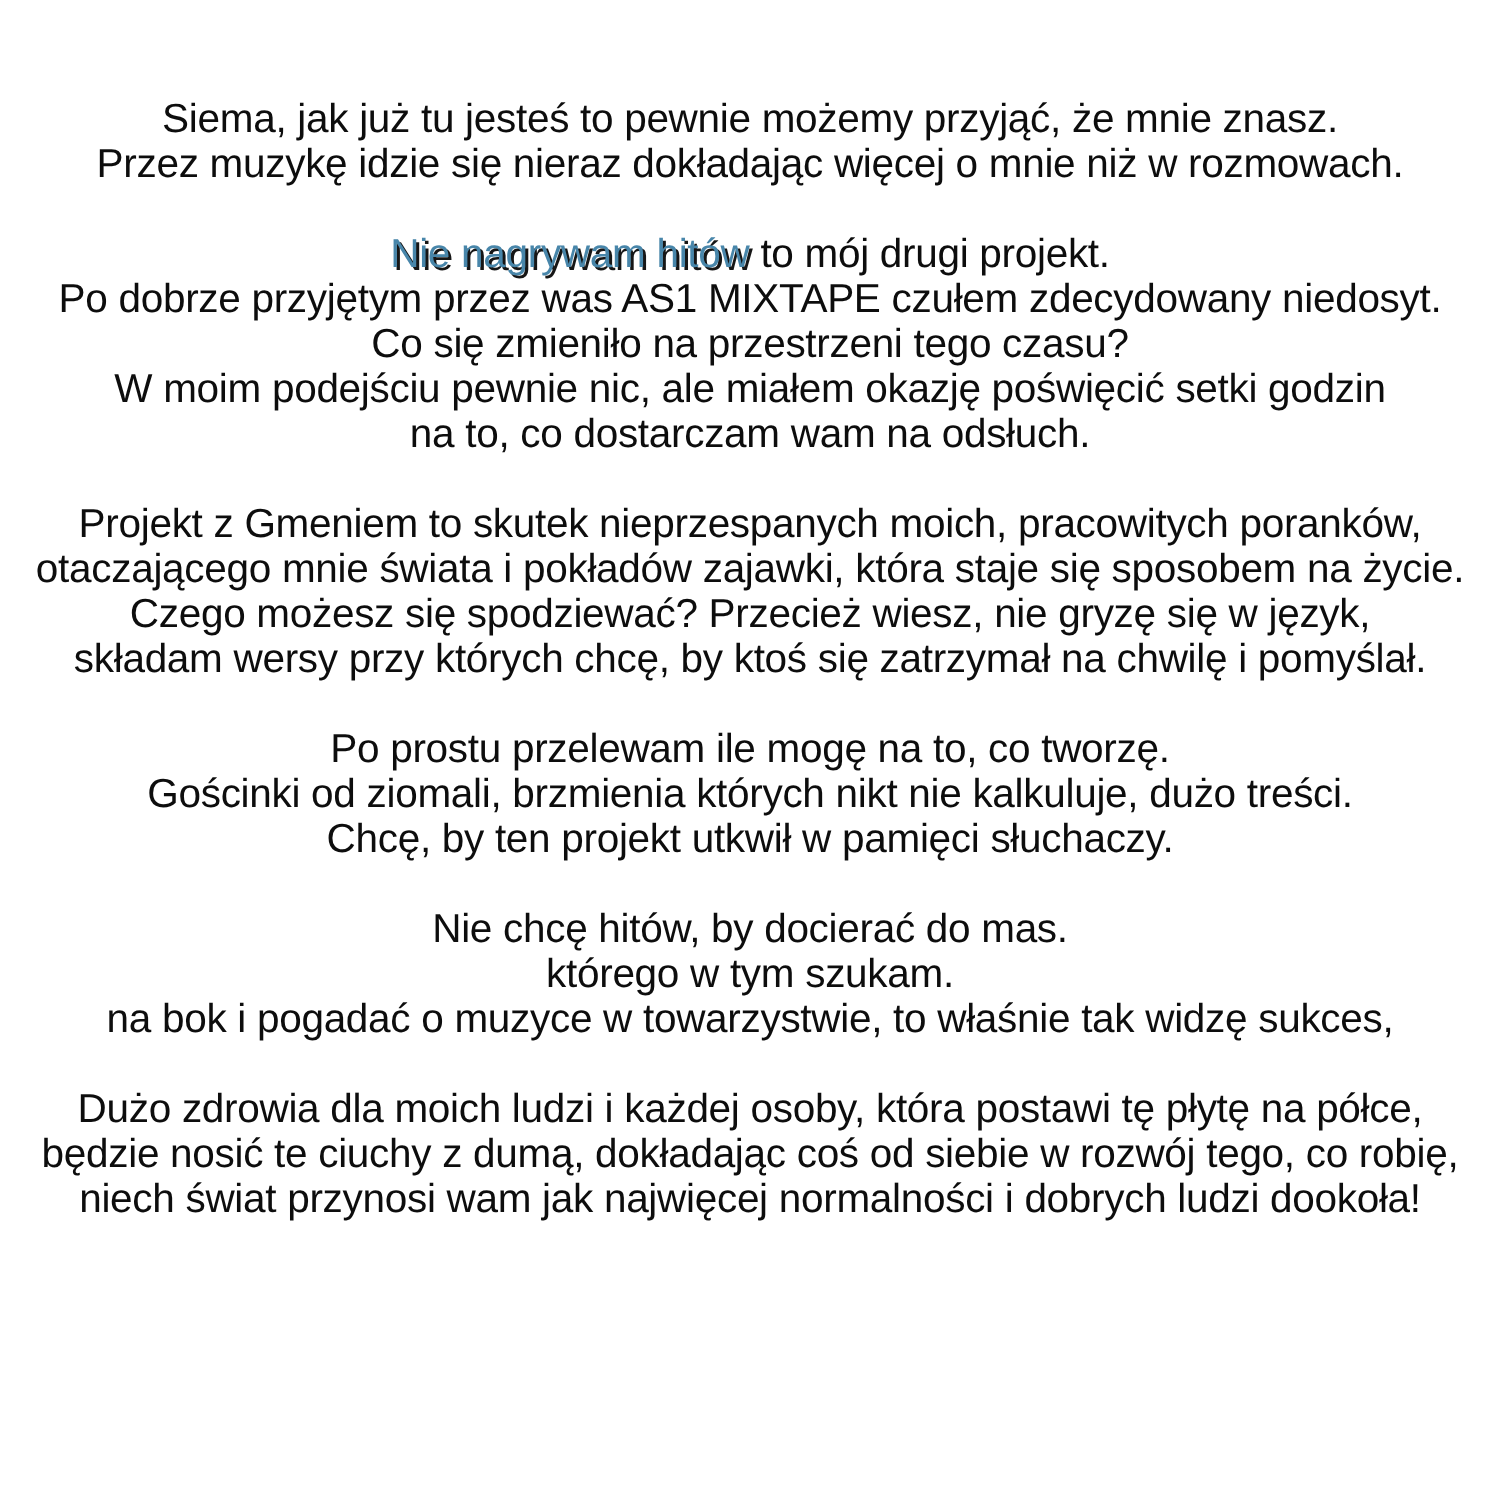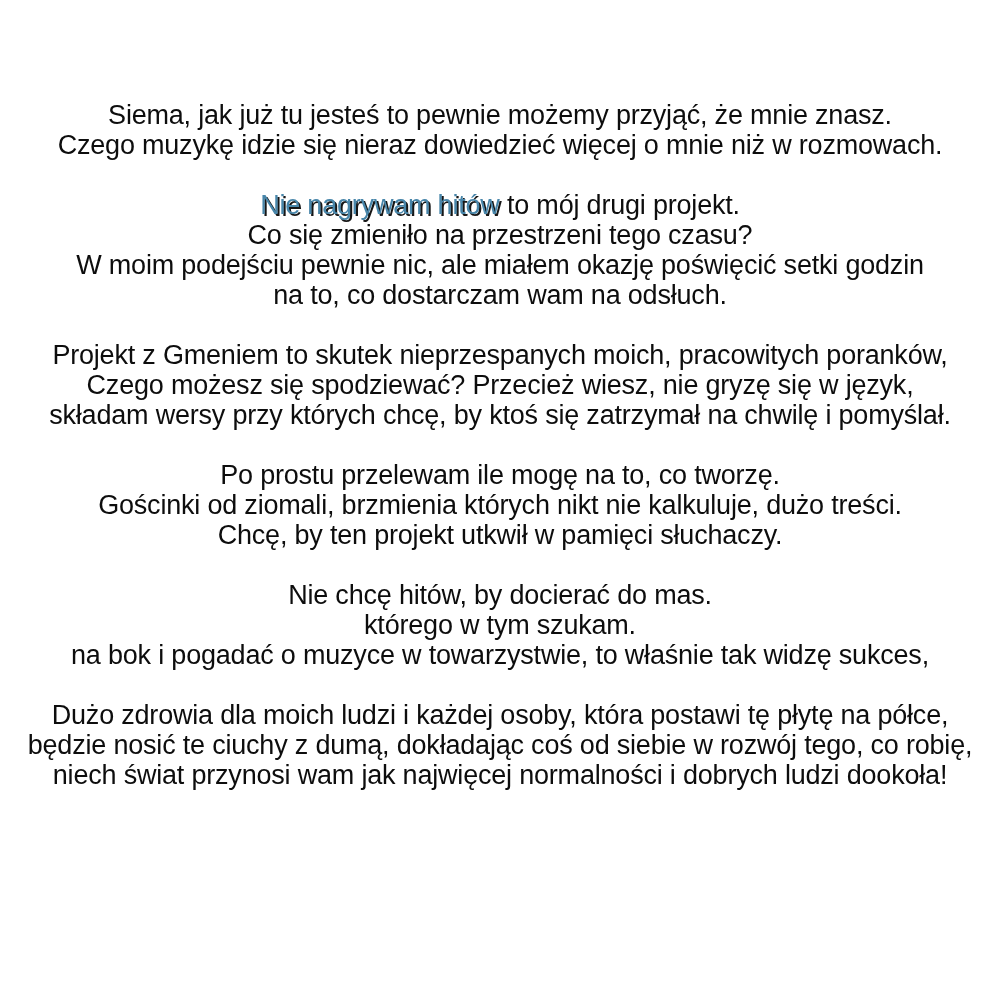--- a/index.html
+++ b/index.html
@@ -7,21 +7,21 @@
     padding: 0;
     background: #ffffff;
     width: 1000px;
     height: 1000px;
     overflow: hidden;
   }
   .page {
     width: 1000px;
     height: 1000px;
     box-sizing: border-box;
-    padding-top: 100px;
+    padding-top: 64px;
     font-family: "Liberation Sans", "DejaVu Sans", sans-serif;
     font-size: 27px;
     line-height: 30px;
     color: var(--text-color, #0d0d0d);
     text-align: center;
     letter-spacing: -0.2px;
   }
   .para {
     margin: 0 0 30px 0;
     padding: 0;
@@ -36,30 +36,32 @@
     margin-top: 24px;
   }
 </style>
 </head>
 <body style="background: rgb(255, 255, 255);">
 
 <div class="page">
   <div>
       <p class="para">
         <span class="line"><span>Siema, jak już tu jesteś to pewnie możemy przyjąć, że mnie znasz.</span></span>
-        <span class="line"><span>Czego muzykę idzie się nieraz dowiedzieć więcej o mnie niż w rozmowach.</span></span>
+        <span class="line"><span>Przez muzykę idzie się nieraz dokładając więcej o mnie niż w rozmowach.</span></span>
       </p>
       <p class="para">
         <span class="line"><span class="highlight">Nie nagrywam hitów</span><span> to mój drugi projekt.</span></span>
+        <span class="line"><span>Po dobrze przyjętym przez was AS1 MIXTAPE czułem zdecydowany niedosyt.</span></span>
         <span class="line"><span>Co się zmieniło na przestrzeni tego czasu?</span></span>
         <span class="line"><span>W moim podejściu pewnie nic, ale miałem okazję poświęcić setki godzin</span></span>
         <span class="line"><span>na to, co dostarczam wam na odsłuch.</span></span>
       </p>
       <p class="para">
         <span class="line"><span>Projekt z Gmeniem to skutek nieprzespanych moich, pracowitych poranków,</span></span>
+        <span class="line"><span>otaczającego mnie świata i pokładów zajawki, która staje się sposobem na życie.</span></span>
         <span class="line"><span>Czego możesz się spodziewać? Przecież wiesz, nie gryzę się w język,</span></span>
         <span class="line"><span>składam wersy przy których chcę, by ktoś się zatrzymał na chwilę i pomyślał.</span></span>
       </p>
       <p class="para">
         <span class="line"><span>Po prostu przelewam ile mogę na to, co tworzę.</span></span>
         <span class="line"><span>Gościnki od ziomali, brzmienia których nikt nie kalkuluje, dużo treści.</span></span>
         <span class="line"><span>Chcę, by ten projekt utkwił w pamięci słuchaczy.</span></span>
       </p>
       <p class="para">
         <span class="line"><span>Nie chcę hitów, by docierać do mas.</span></span>

